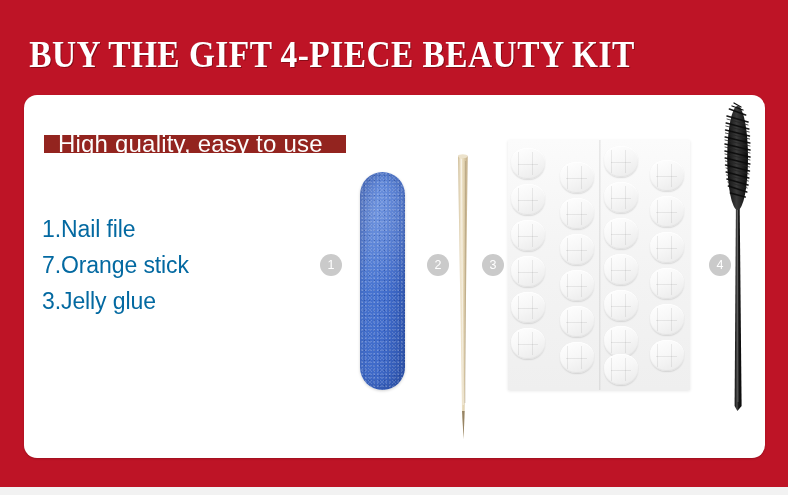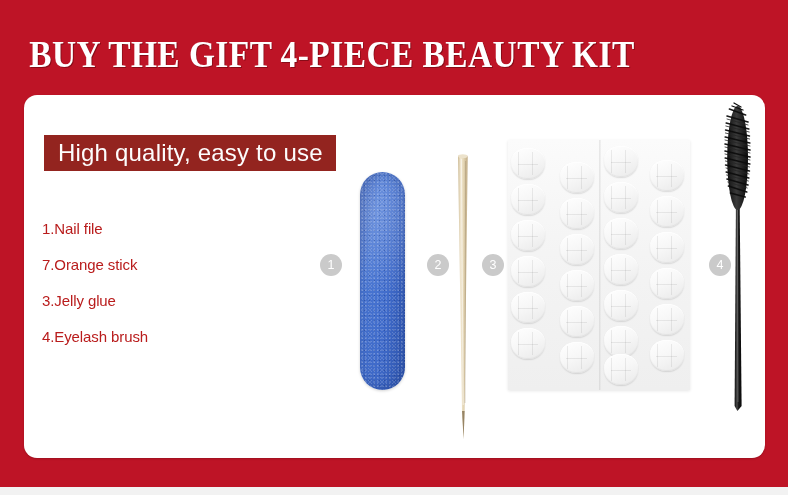--- a/index.html
+++ b/index.html
@@ -53,44 +53,44 @@
     background: #ffffff;
     border-radius: 13px;
     box-shadow: 0 1px 2px rgba(0,0,0,0.18);
     overflow: hidden;
   }
 
   
   #banner {
     position: absolute;
     left: 20px; top: 40px;
-    height: 36px;
-    padding: 0 13px 0 14px;
+    height: 18px;
+    padding: 0 23px 0 14px;
     background: #93241f;
     display: flex;
     align-items: center;
   }
   #banner-text {
     color: #fdfdfd;
     font-size: 24px;
     line-height: 1;
     letter-spacing: 0.2px;
     white-space: nowrap;
   }
 
   
   #feature-list {
     position: absolute;
     left: 18px; top: 116px;
     width: 300px;
   }
   .feature-item {
-    font-size: 15px;
+    font-size: 23px;
     line-height: 36px;
-    color: #b91c1c;
+    color: #0369a1;
     white-space: nowrap;
     letter-spacing: -0.1px;
   }
 
   
   .badge {
     position: absolute;
     width: 22px; height: 22px;
     border-radius: 50%;
     background: #cacaca;
@@ -200,21 +200,20 @@
   <div id="card">
 
     <div id="banner">
       <span id="banner-text">High quality, easy to use</span>
     </div>
 
     <div id="feature-list">
       <div class="feature-item">1.Nail file</div>
       <div class="feature-item">7.Orange stick</div>
       <div class="feature-item">3.Jelly glue</div>
-      <div class="feature-item">4.Eyelash brush</div>
     </div>
 
     <div id="nail-file">
       <div id="nail-file-grit"></div>
     </div>
 
     <div id="orange-stick">
       <svg width="22" height="290" viewBox="0 0 22 290">
         <defs>
           <linearGradient id="woodG" x1="0" y1="0" x2="1" y2="0">

